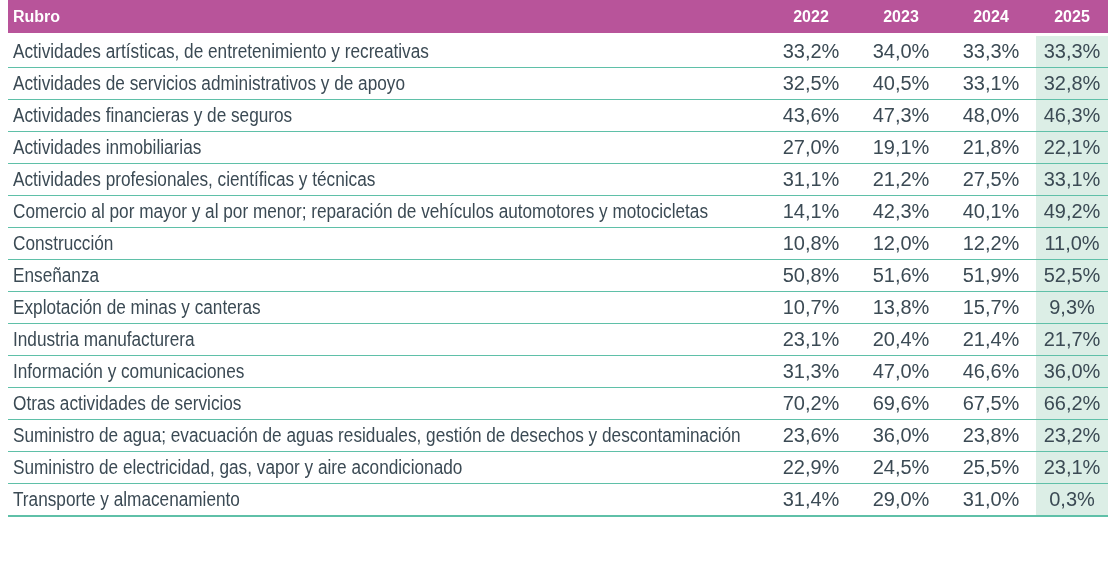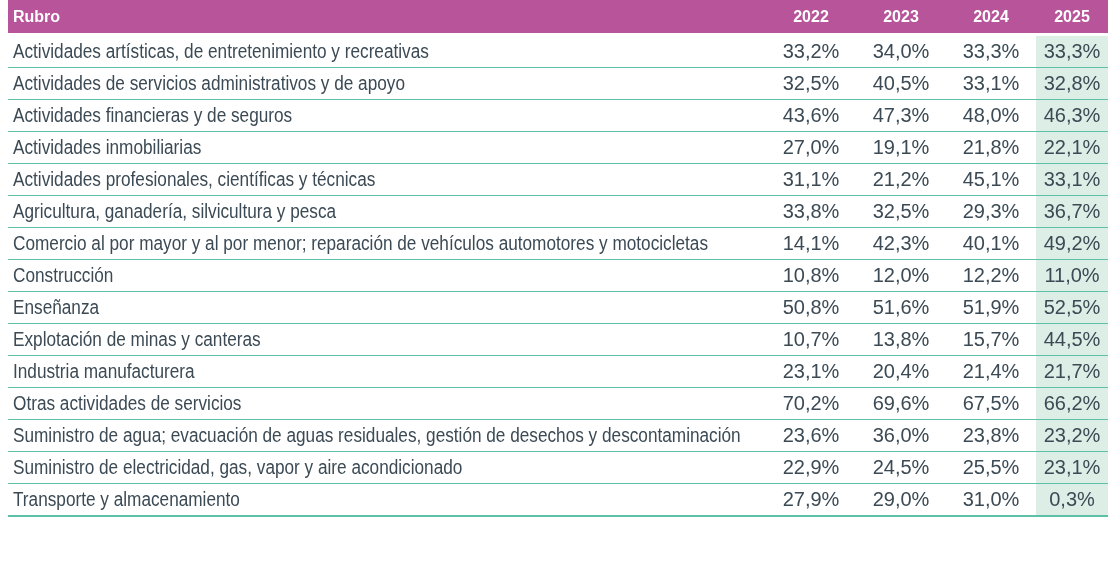--- a/index.html
+++ b/index.html
@@ -111,29 +111,22 @@
         <td class="label-cell"><span class="condensed">Actividades inmobiliarias</span></td>
         <td class="value-cell">27,0%</td>
         <td class="value-cell">19,1%</td>
         <td class="value-cell">21,8%</td>
         <td class="value-cell highlight">22,1%</td>
       </tr>
       <tr>
         <td class="label-cell"><span class="condensed">Actividades profesionales, científicas y técnicas</span></td>
         <td class="value-cell">31,1%</td>
         <td class="value-cell">21,2%</td>
-        <td class="value-cell">45,1%</td>
+        <td class="value-cell">27,5%</td>
         <td class="value-cell highlight">33,1%</td>
-      </tr>
-      <tr>
-        <td class="label-cell"><span class="condensed">Agricultura, ganadería, silvicultura y pesca</span></td>
-        <td class="value-cell">33,8%</td>
-        <td class="value-cell">32,5%</td>
-        <td class="value-cell">29,3%</td>
-        <td class="value-cell highlight">36,7%</td>
       </tr>
       <tr>
         <td class="label-cell"><span class="condensed">Comercio al por mayor y al por menor; reparación de vehículos automotores y motocicletas</span></td>
         <td class="value-cell">14,1%</td>
         <td class="value-cell">42,3%</td>
         <td class="value-cell">40,1%</td>
         <td class="value-cell highlight">49,2%</td>
       </tr>
       <tr>
         <td class="label-cell"><span class="condensed">Construcción</span></td>
@@ -147,28 +140,35 @@
         <td class="value-cell">50,8%</td>
         <td class="value-cell">51,6%</td>
         <td class="value-cell">51,9%</td>
         <td class="value-cell highlight">52,5%</td>
       </tr>
       <tr>
         <td class="label-cell"><span class="condensed">Explotación de minas y canteras</span></td>
         <td class="value-cell">10,7%</td>
         <td class="value-cell">13,8%</td>
         <td class="value-cell">15,7%</td>
-        <td class="value-cell highlight">44,5%</td>
+        <td class="value-cell highlight">9,3%</td>
       </tr>
       <tr>
         <td class="label-cell"><span class="condensed">Industria manufacturera</span></td>
         <td class="value-cell">23,1%</td>
         <td class="value-cell">20,4%</td>
         <td class="value-cell">21,4%</td>
         <td class="value-cell highlight">21,7%</td>
+      </tr>
+      <tr>
+        <td class="label-cell"><span class="condensed">Información y comunicaciones</span></td>
+        <td class="value-cell">31,3%</td>
+        <td class="value-cell">47,0%</td>
+        <td class="value-cell">46,6%</td>
+        <td class="value-cell highlight">36,0%</td>
       </tr>
       <tr>
         <td class="label-cell"><span class="condensed">Otras actividades de servicios</span></td>
         <td class="value-cell">70,2%</td>
         <td class="value-cell">69,6%</td>
         <td class="value-cell">67,5%</td>
         <td class="value-cell highlight">66,2%</td>
       </tr>
       <tr>
         <td class="label-cell"><span class="condensed">Suministro de agua; evacuación de aguas residuales, gestión de desechos y descontaminación</span></td>
@@ -179,19 +179,19 @@
       </tr>
       <tr>
         <td class="label-cell"><span class="condensed">Suministro de electricidad, gas, vapor y aire acondicionado</span></td>
         <td class="value-cell">22,9%</td>
         <td class="value-cell">24,5%</td>
         <td class="value-cell">25,5%</td>
         <td class="value-cell highlight">23,1%</td>
       </tr>
       <tr>
         <td class="label-cell"><span class="condensed">Transporte y almacenamiento</span></td>
-        <td class="value-cell">27,9%</td>
+        <td class="value-cell">31,4%</td>
         <td class="value-cell">29,0%</td>
         <td class="value-cell">31,0%</td>
         <td class="value-cell highlight">0,3%</td>
       </tr>
     </tbody>
 </table>
 
 </body></html>

